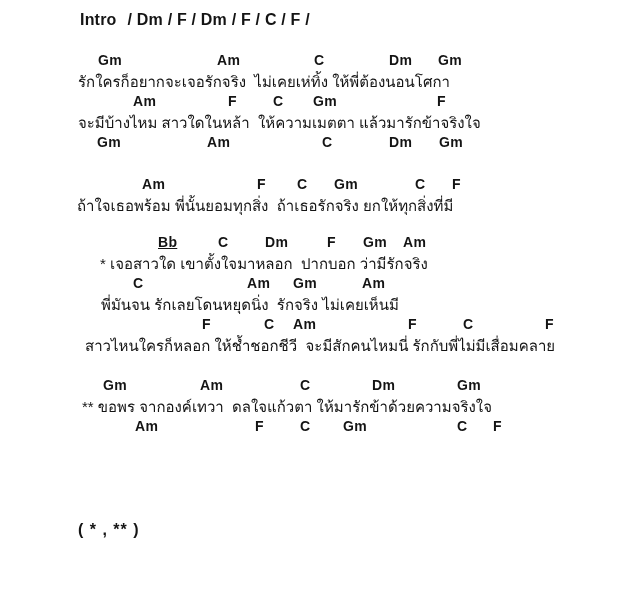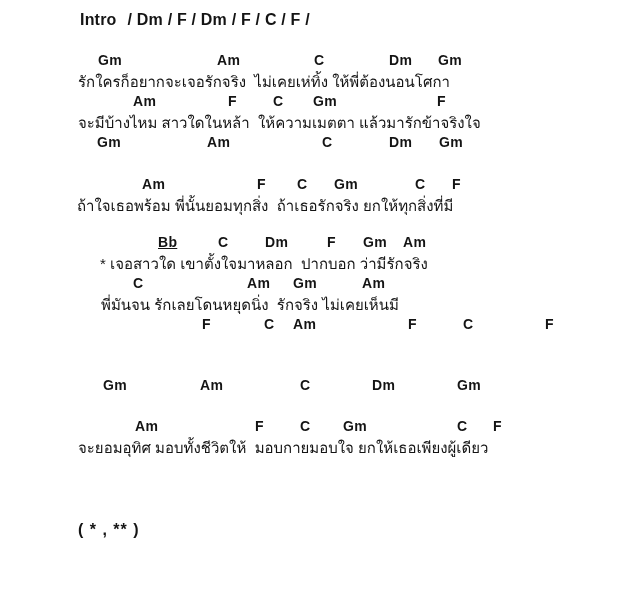--- a/index.html
+++ b/index.html
@@ -111,30 +111,31 @@
     </div>
     <div class="lyric" style="top: 293px; left: 101px;">พี่มันจน รักเลยโดนหยุดนิ่ง  รักจริง ไม่เคยเห็นมี</div>
     <div class="chord-row" style="top: 316px;">
       <span class="chord" style="left: 202px;">F</span>
       <span class="chord" style="left: 264px;">C</span>
       <span class="chord" style="left: 293px;">Am</span>
       <span class="chord" style="left: 408px;">F</span>
       <span class="chord" style="left: 463px;">C</span>
       <span class="chord" style="left: 545px;">F</span>
     </div>
+    <div class="lyric" style="top: 334px; left: 85px;">สาวไหนใครก็หลอก ให้ช้ำชอกชีวี  จะมีสักคนไหมนี่ รักกับพี่ไม่มีเสื่อมคลาย</div>
     <div class="chord-row" style="top: 377px;">
       <span class="chord" style="left: 103px;">Gm</span>
       <span class="chord" style="left: 200px;">Am</span>
       <span class="chord" style="left: 300px;">C</span>
       <span class="chord" style="left: 372px;">Dm</span>
       <span class="chord" style="left: 457px;">Gm</span>
     </div>
+    <div class="lyric" style="top: 395px; left: 82px;">** ขอพร จากองค์เทวา  ดลใจแก้วตา ให้มารักข้าด้วยความจริงใจ</div>
     <div class="chord-row" style="top: 418px;">
       <span class="chord" style="left: 135px;">Am</span>
       <span class="chord" style="left: 255px;">F</span>
       <span class="chord" style="left: 300px;">C</span>
       <span class="chord" style="left: 343px;">Gm</span>
       <span class="chord" style="left: 457px;">C</span>
       <span class="chord" style="left: 493px;">F</span>
     </div>
-    <div class="lyric" style="top: 436px; left: 78px;">จะยอมอุทิศ มอบทั้งชีวิตให้  มอบกายมอบใจ ยกให้เธอเพียงผู้เดียว</div>
     <div class="repeat" style="top: 521px; left: 78px;">( * , ** )</div>
   </div>
 
 </body></html>

